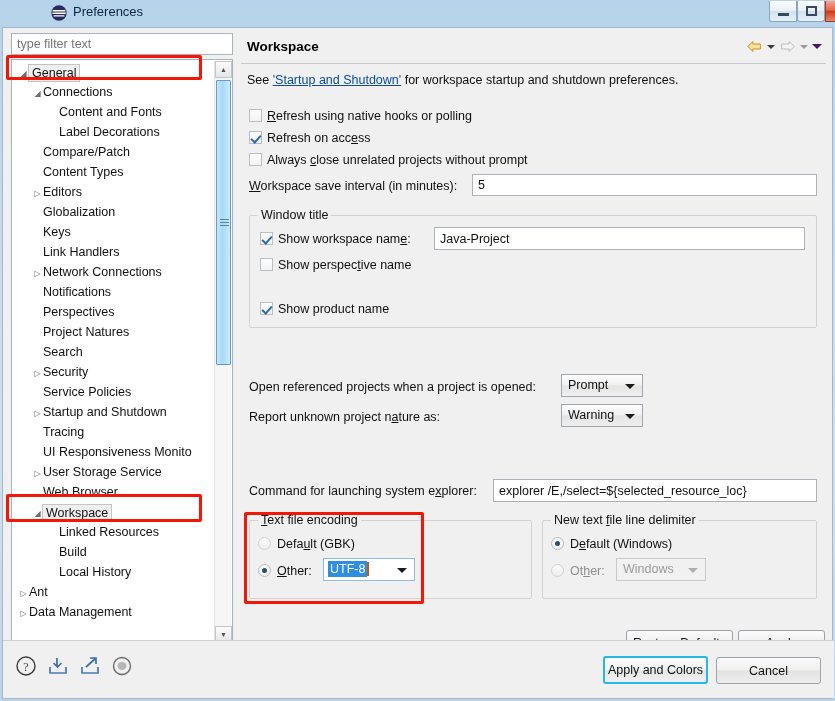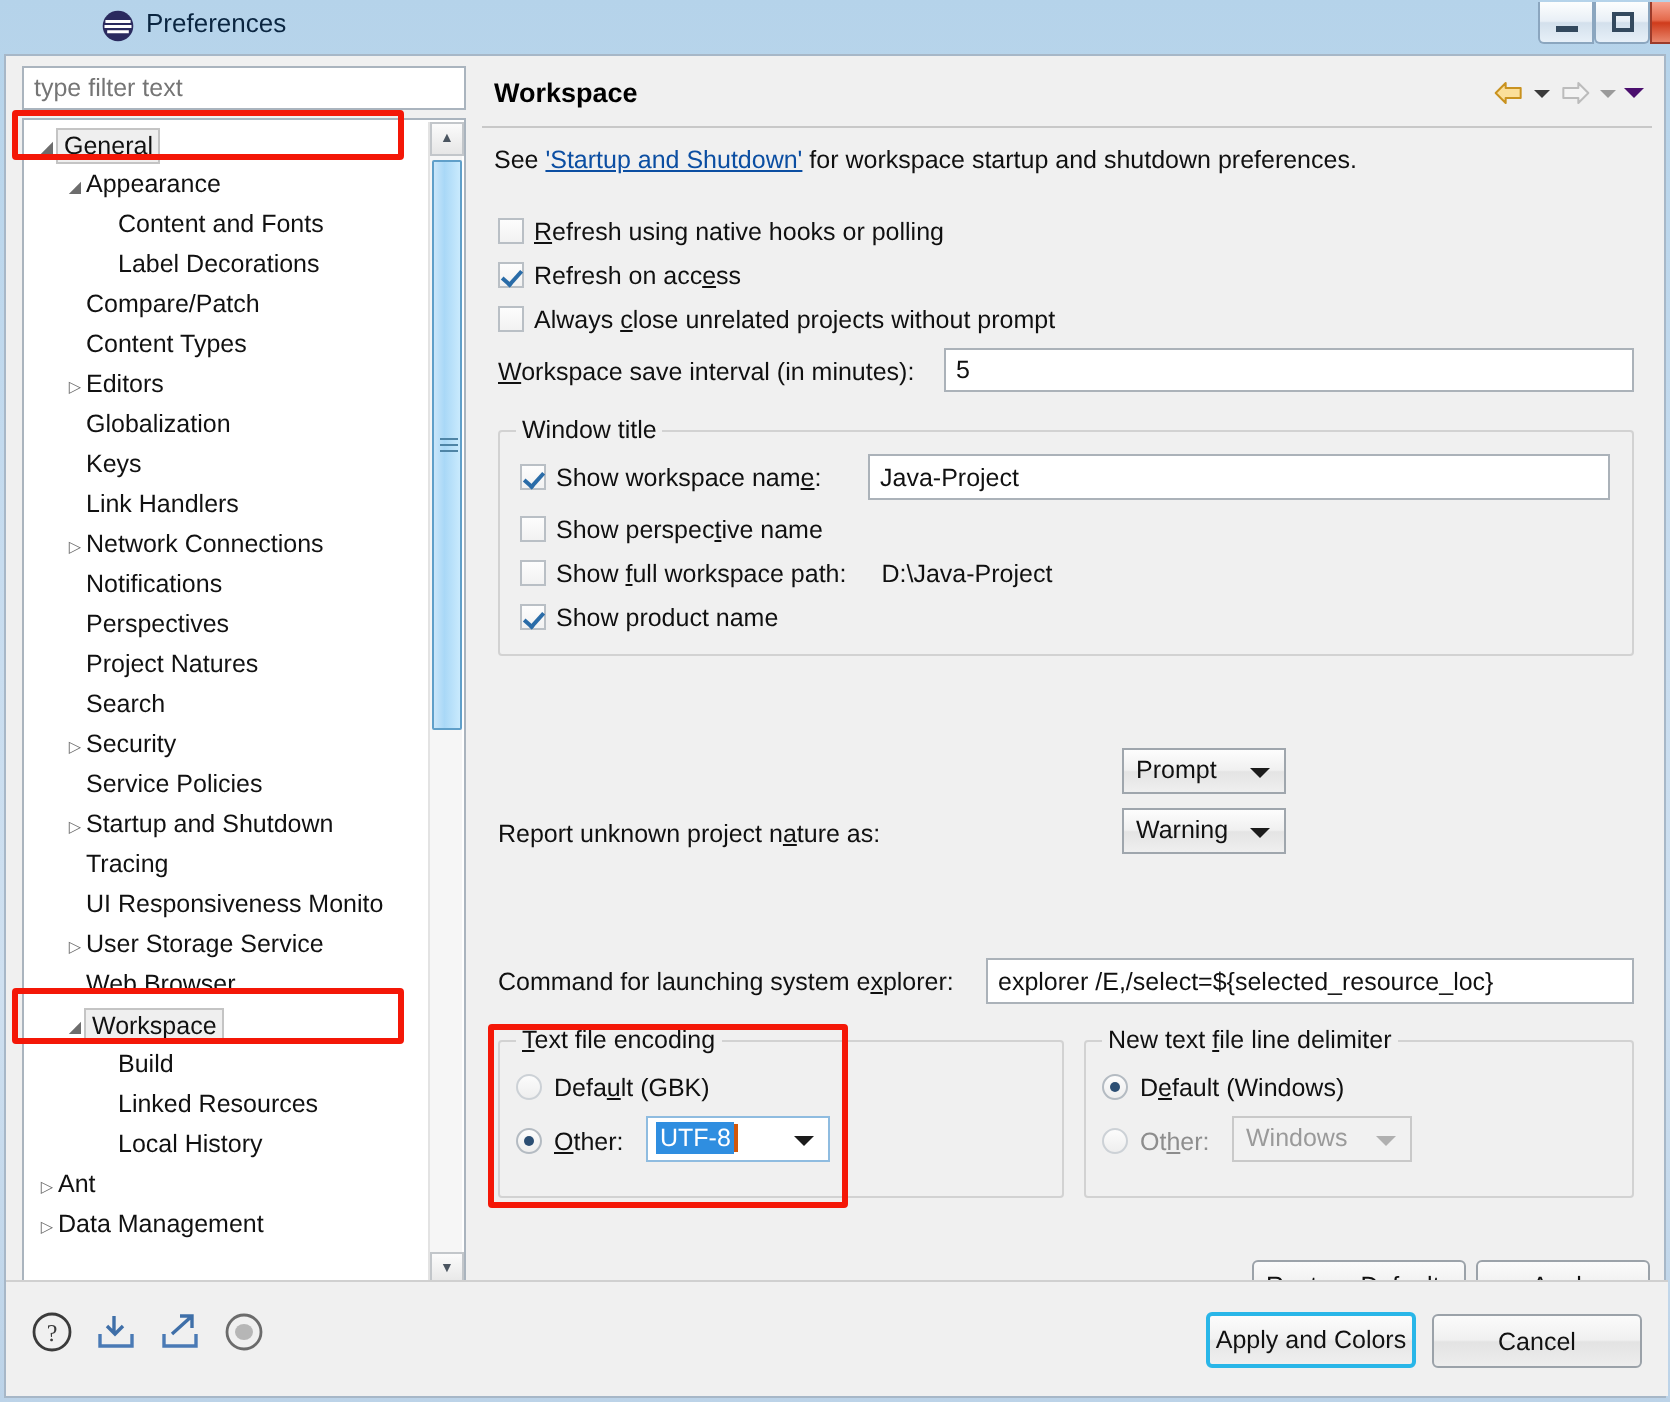--- a/index.html
+++ b/index.html
@@ -195,21 +195,21 @@
   </div>
 
   <div class="dialog">
 
     <div class="left">
       <input class="filter" type="text" placeholder="type filter text" style="">
 
       <div class="treebox">
         <div class="treelist" id="treelist">
             <div class="tnode ind0 selected"><span class="arrow">◢</span><span class="lbl">General</span></div>
-            <div class="tnode ind1"><span class="arrow">◢</span><span class="lbl">Appearance</span></div>
+            <div class="tnode ind1"><span class="arrow">◢</span><span class="lbl">Connections</span></div>
             <div class="tnode ind2"><span class="arrow"></span><span class="lbl">Content and Fonts</span></div>
             <div class="tnode ind2"><span class="arrow"></span><span class="lbl">Label Decorations</span></div>
             <div class="tnode ind1"><span class="arrow"></span><span class="lbl">Compare/Patch</span></div>
             <div class="tnode ind1"><span class="arrow"></span><span class="lbl">Content Types</span></div>
             <div class="tnode ind1"><span class="arrow">▷</span><span class="lbl">Editors</span></div>
             <div class="tnode ind1"><span class="arrow"></span><span class="lbl">Globalization</span></div>
             <div class="tnode ind1"><span class="arrow"></span><span class="lbl">Keys</span></div>
             <div class="tnode ind1"><span class="arrow"></span><span class="lbl">Link Handlers</span></div>
             <div class="tnode ind1"><span class="arrow">▷</span><span class="lbl">Network Connections</span></div>
             <div class="tnode ind1"><span class="arrow"></span><span class="lbl">Notifications</span></div>
@@ -217,22 +217,22 @@
             <div class="tnode ind1"><span class="arrow"></span><span class="lbl">Project Natures</span></div>
             <div class="tnode ind1"><span class="arrow"></span><span class="lbl">Search</span></div>
             <div class="tnode ind1"><span class="arrow">▷</span><span class="lbl">Security</span></div>
             <div class="tnode ind1"><span class="arrow"></span><span class="lbl">Service Policies</span></div>
             <div class="tnode ind1"><span class="arrow">▷</span><span class="lbl">Startup and Shutdown</span></div>
             <div class="tnode ind1"><span class="arrow"></span><span class="lbl">Tracing</span></div>
             <div class="tnode ind1"><span class="arrow"></span><span class="lbl">UI Responsiveness Monito</span></div>
             <div class="tnode ind1"><span class="arrow">▷</span><span class="lbl">User Storage Service</span></div>
             <div class="tnode ind1"><span class="arrow"></span><span class="lbl">Web Browser</span></div>
             <div class="tnode ind1 selected"><span class="arrow">◢</span><span class="lbl">Workspace</span></div>
+            <div class="tnode ind2"><span class="arrow"></span><span class="lbl">Linked Resources</span></div>
             <div class="tnode ind2"><span class="arrow"></span><span class="lbl">Build</span></div>
-            <div class="tnode ind2"><span class="arrow"></span><span class="lbl">Linked Resources</span></div>
             <div class="tnode ind2"><span class="arrow"></span><span class="lbl">Local History</span></div>
             <div class="tnode ind0"><span class="arrow">▷</span><span class="lbl">Ant</span></div>
             <div class="tnode ind0"><span class="arrow">▷</span><span class="lbl">Data Management</span></div>
           </div>
 
         <div class="vsb">
           <div class="sb-arrow sb-up">▲</div>
           <div class="vthumb">
             <span class="grip">
                 <i></i>
@@ -290,30 +290,27 @@
 
         <div class="cbrow" style="left:10px; top:14px">
           <span class="cbox on"></span><span>Show workspace nam<u>e</u>:</span>
         </div>
         <input class="txtin" style="left: 184px; top: 11px; width: 371px; height: 23px;" value="Java-Project">
 
         <div class="cbrow" style="left:10px; top:40px">
           <span class="cbox"></span><span>Show perspec<u>t</u>ive name</span>
         </div>
 
-        <div class="cbrow" style="left:10px; top:62px">
-          <span class="cbox"></span><span>Show <u>f</u>ull workspace path:</span>
-          <span style="margin-left:14px">D:\Java-Project</span>
-        </div>
 
         <div class="cbrow" style="left:10px; top:84px">
           <span class="cbox on"></span><span>Show product name</span>
         </div>
       </div>
 
+      <div class="lblrow" style="left:8px; top:347px">Open referenced projects when a project is opened:</div>
       <div class="combo" style="left:320px; top:341px; width:82px">
         <span>Prompt</span>
         <span class="ccar caret"></span>
       </div>
 
       <div class="lblrow" style="left:8px; top:377px">Report unknown project n<u>a</u>ture as:</div>
       <div class="combo" style="left:320px; top:371px; width:82px">
         <span>Warning</span>
         <span class="ccar caret"></span>
       </div>

